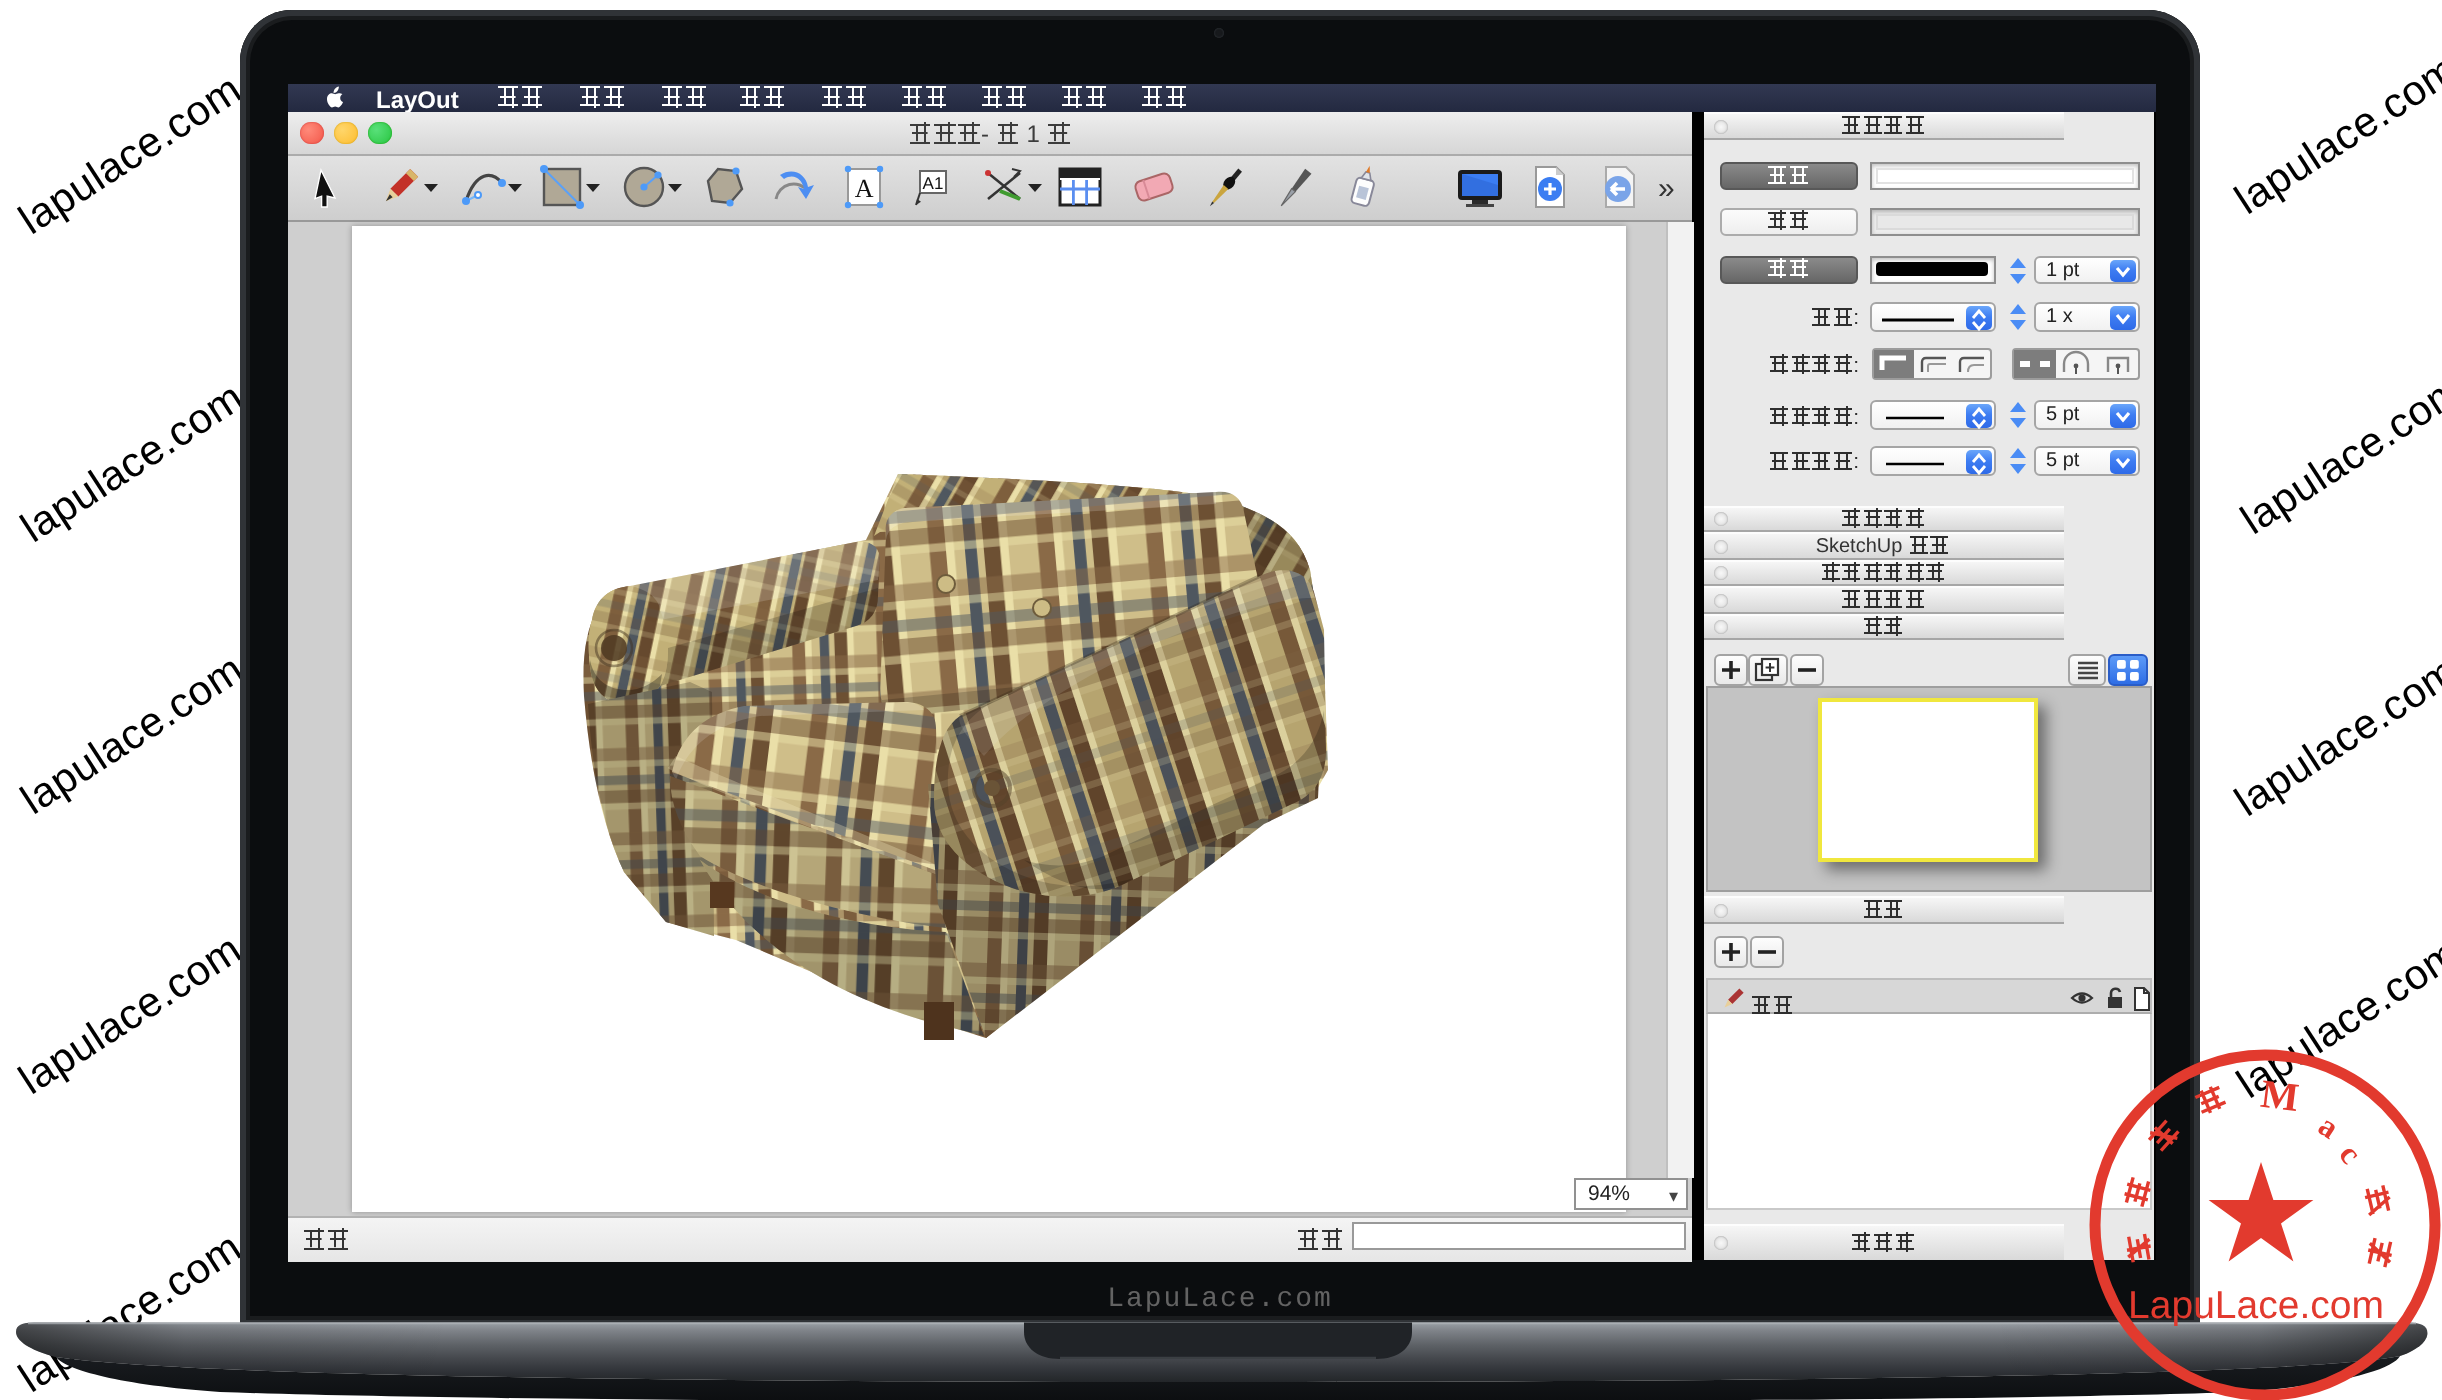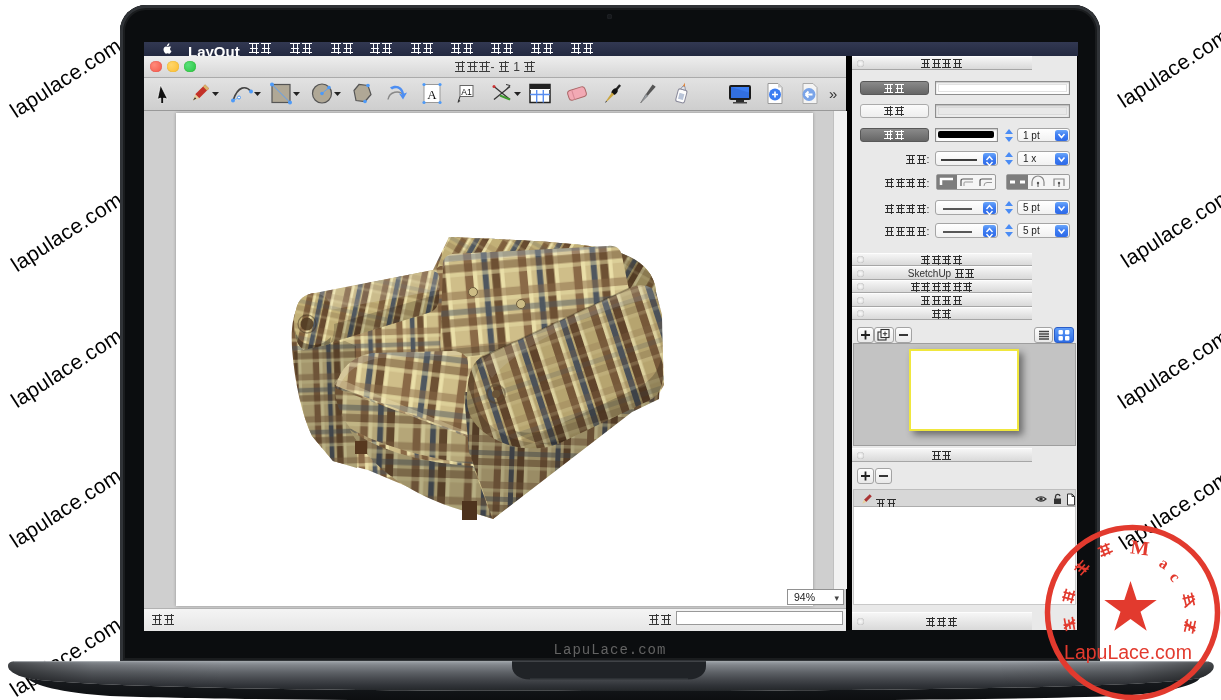--- a/index.html
+++ b/index.html
@@ -56,21 +56,21 @@
 <div class="wm" style="left:1109.5px;top:357px">lapulace.com</div>
 <div class="wm" style="left:1110.5px;top:498px">lapulace.com</div>
 
 <div id="lid"></div>
 <div id="camera"></div>
 <div id="screen"></div>
 <div id="menubar">
 <svg class="abs" style="left:18px;top:1.5px" width="12" height="12" viewBox="0 0 12 12">
       <path fill="#fff" d="M6.7 2.5c.5-.6.8-1.4.7-2.2-.7.1-1.4.5-1.9 1.1-.4.5-.8 1.3-.7 2.1.8 0 1.5-.4 1.9-1zM7.4 3.6c-.8 0-1.4.5-1.8.5-.4 0-1-.5-1.7-.5-1 0-2.4.9-2.4 3 0 1.9 1.6 4.1 2.5 4.1.5 0 .9-.4 1.6-.4.7 0 1 .4 1.6.4.9 0 2.1-1.9 2.3-2.7-.8-.3-1.4-1-1.4-2 0-.9.5-1.6 1.1-1.9-.4-.5-1.1-.5-1.8-.5z"></path>
     </svg>
-<span class="mi" style="left:44px;font-weight:700;font-size:15px">LayOut</span>
+<span class="mi" style="left:44px;font-weight:700;font-size:12px">LayOut</span>
 <span class="mi" style="left:104px"><span class="cn"></span><span class="cn"></span></span>
 <span class="mi" style="left:145px"><span class="cn"></span><span class="cn"></span></span>
 <span class="mi" style="left:186px"><span class="cn"></span><span class="cn"></span></span>
 <span class="mi" style="left:225px"><span class="cn"></span><span class="cn"></span></span>
 <span class="mi" style="left:266px"><span class="cn"></span><span class="cn"></span></span>
 <span class="mi" style="left:306px"><span class="cn"></span><span class="cn"></span></span>
 <span class="mi" style="left:346px"><span class="cn"></span><span class="cn"></span></span>
 <span class="mi" style="left:386px"><span class="cn"></span><span class="cn"></span></span>
 <span class="mi" style="left:426px"><span class="cn"></span><span class="cn"></span></span>
 </div>

